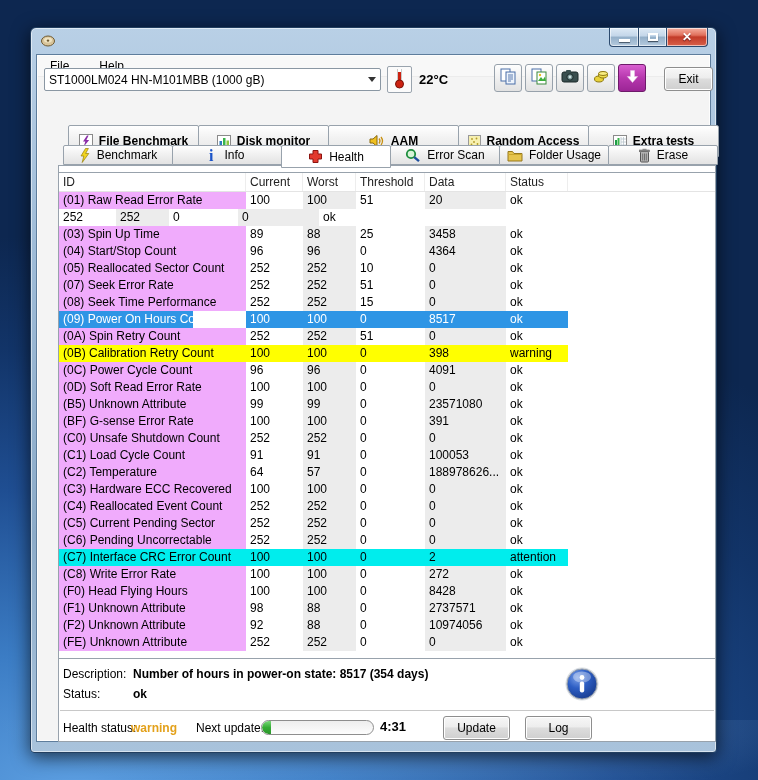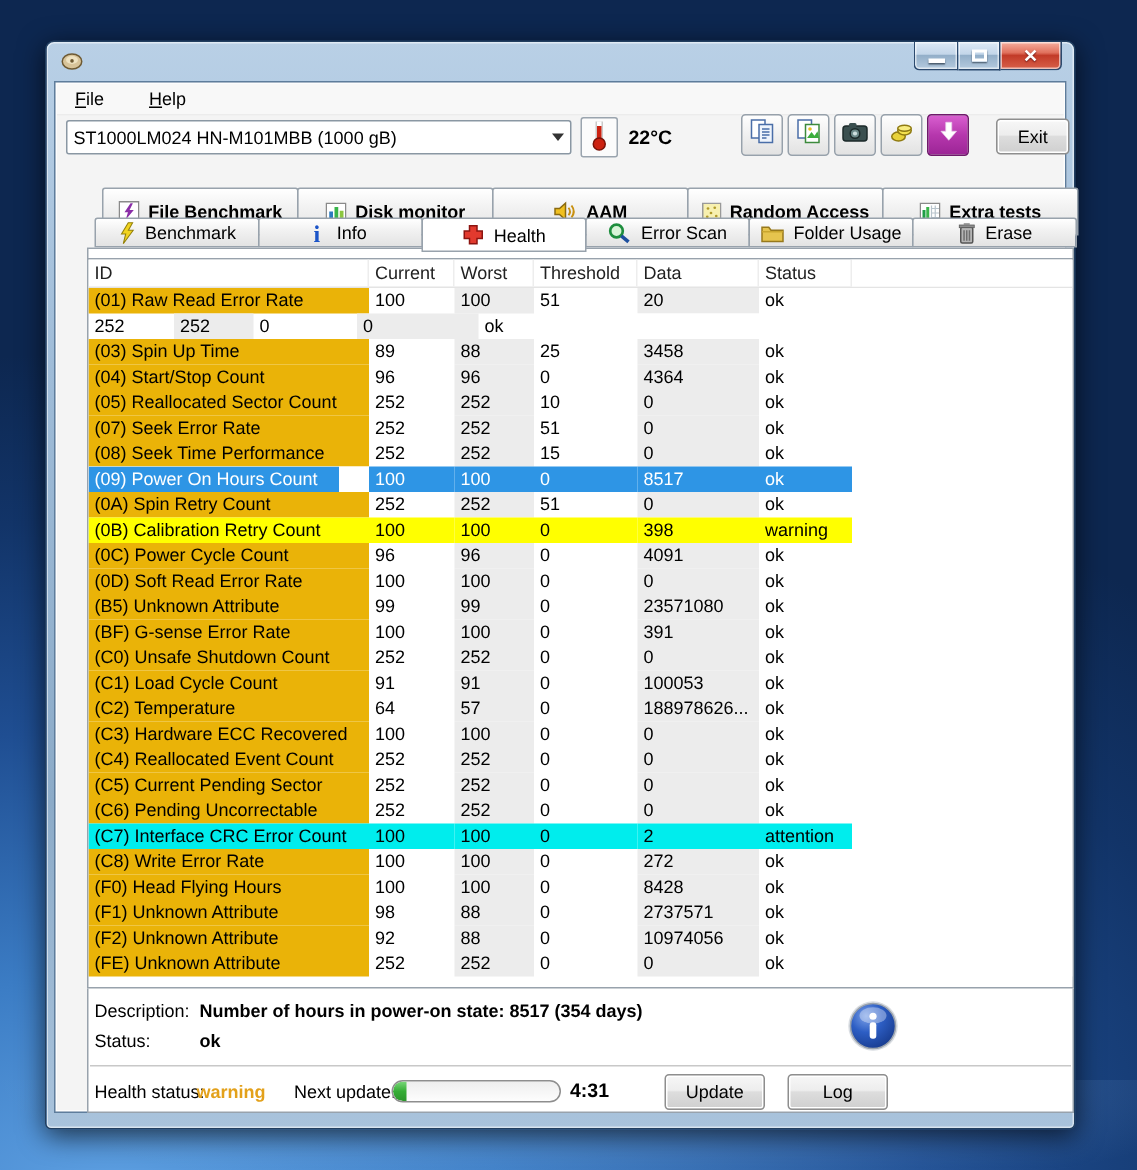--- a/index.html
+++ b/index.html
@@ -36,21 +36,21 @@
   .glyph-close { color:#fff; font-size:12px; font-weight:bold; text-shadow:0 1px 1px #611; }
 
   
   .client { position:absolute; left:5px; right:5px; top:26px; height:688px; background:#f4f4f4;
     border:1px solid #5e7d9c; box-shadow:inset 0 0 0 1px rgba(255,255,255,.8); }
   .menubar { position:absolute; left:1px; right:1px; top:1px; height:21px; background:#f8f8f8;
     display:flex; align-items:center; gap:22px; padding-left:8px; font-size:12px; border-bottom:1px solid #ececec; }
   .menu-item { padding:2px 4px; }
   .menu-item::first-letter { text-decoration:underline; }
 
-  .toolbar { position:absolute; left:1px; right:1px; top:18px; height:46px; }
+  .toolbar { position:absolute; left:1px; right:1px; top:6px; height:46px; }
   .drive-combo { position:absolute; left:6px; top:7px; width:337px; height:23px; background:#fff;
     border:1px solid #8a97a3; border-radius:2px; display:flex; align-items:center; font-size:12px; padding:0 4px; }
   .drive-combo .arrow { margin-left:auto; width:0; height:0; border:4px solid transparent; border-top:5px solid #333; margin-top:4px; }
   .thermo-btn { position:absolute; left:349px; top:5px; width:25px; height:27px; background:#fbfbfb;
     border:1px solid #9aa4ae; border-radius:2px; display:flex; align-items:center; justify-content:center; }
   .temp-label { position:absolute; left:381px; top:11px; font-size:13px; font-weight:bold; }
   .toolbtns { position:absolute; left:456px; top:3px; display:flex; gap:3px; }
   .toolbtn { width:28px; height:28px; border:1px solid #97a1ab; border-radius:3px;
     background:linear-gradient(180deg,#fefefe,#f0f0f0 50%,#e2e2e2); display:flex; align-items:center; justify-content:center; }
   .toolbtn.accent { background:linear-gradient(180deg,#d95fd0,#b637ad 50%,#9c2596); border-color:#6e1a6a; }
@@ -74,24 +74,24 @@
   .panel { position:absolute; left:21px; top:110px; width:658px; height:577px; background:#fff; border:1px solid #98a2ac; z-index:1; }
 
   
   .smart-table { position:absolute; left:-1px; top:6px; width:658px; height:487px; background:#fff; border:1px solid #98a2ac; font-size:12px; overflow:hidden; }
   .t-head { display:flex; height:19px; line-height:19px; background:#fff; border-bottom:1px solid #e4e4e4; }
   .th { padding-left:4px; color:#222; border-right:1px solid #ededed; }
   .tr { display:flex; height:17px; line-height:17px; white-space:nowrap; }
   .td { padding-left:4px; overflow:hidden; }
   .c0 { width:187px; } .c1 { width:57px; } .c2 { width:53px; } .c3 { width:69px; } .c4 { width:81px; } .c5 { width:62px; }
   .cf { flex:1; background:#fff; }
-  .tr .c0 { background:#eab308; }
+  .tr .c0 { background:#f0abfc; }
   .tr .c2, .tr .c4 { background:#ececec; }
   .tr.hl-sel .c0 { background:#fff; padding-left:0; }
-  .tr.hl-sel .c0 .selspan { display:inline-block; width:167px; padding-left:4px; background:var(--sel); color:#fff; }
+  .tr.hl-sel .c0 .selspan { display:inline-block; width:134px; padding-left:4px; background:var(--sel); color:#fff; }
   .tr.hl-sel .c1,.tr.hl-sel .c2,.tr.hl-sel .c3,.tr.hl-sel .c4,.tr.hl-sel .c5 { background:var(--sel); color:#fff; }
   .tr.hl-warn .c0,.tr.hl-warn .c1,.tr.hl-warn .c2,.tr.hl-warn .c3,.tr.hl-warn .c4,.tr.hl-warn .c5 { background:var(--warn); }
   .tr.hl-att .c0,.tr.hl-att .c1,.tr.hl-att .c2,.tr.hl-att .c3,.tr.hl-att .c4,.tr.hl-att .c5 { background:var(--att); }
 
   
   .desc { position:absolute; left:4px; top:498px; font-size:12px; }
   .desc-row { display:flex; height:20px; align-items:center; }
   .desc-label { width:70px; color:#000; }
   .desc-val { font-weight:bold; }
   .info-circle { position:absolute; left:505px; top:500px; width:36px; height:36px; }

